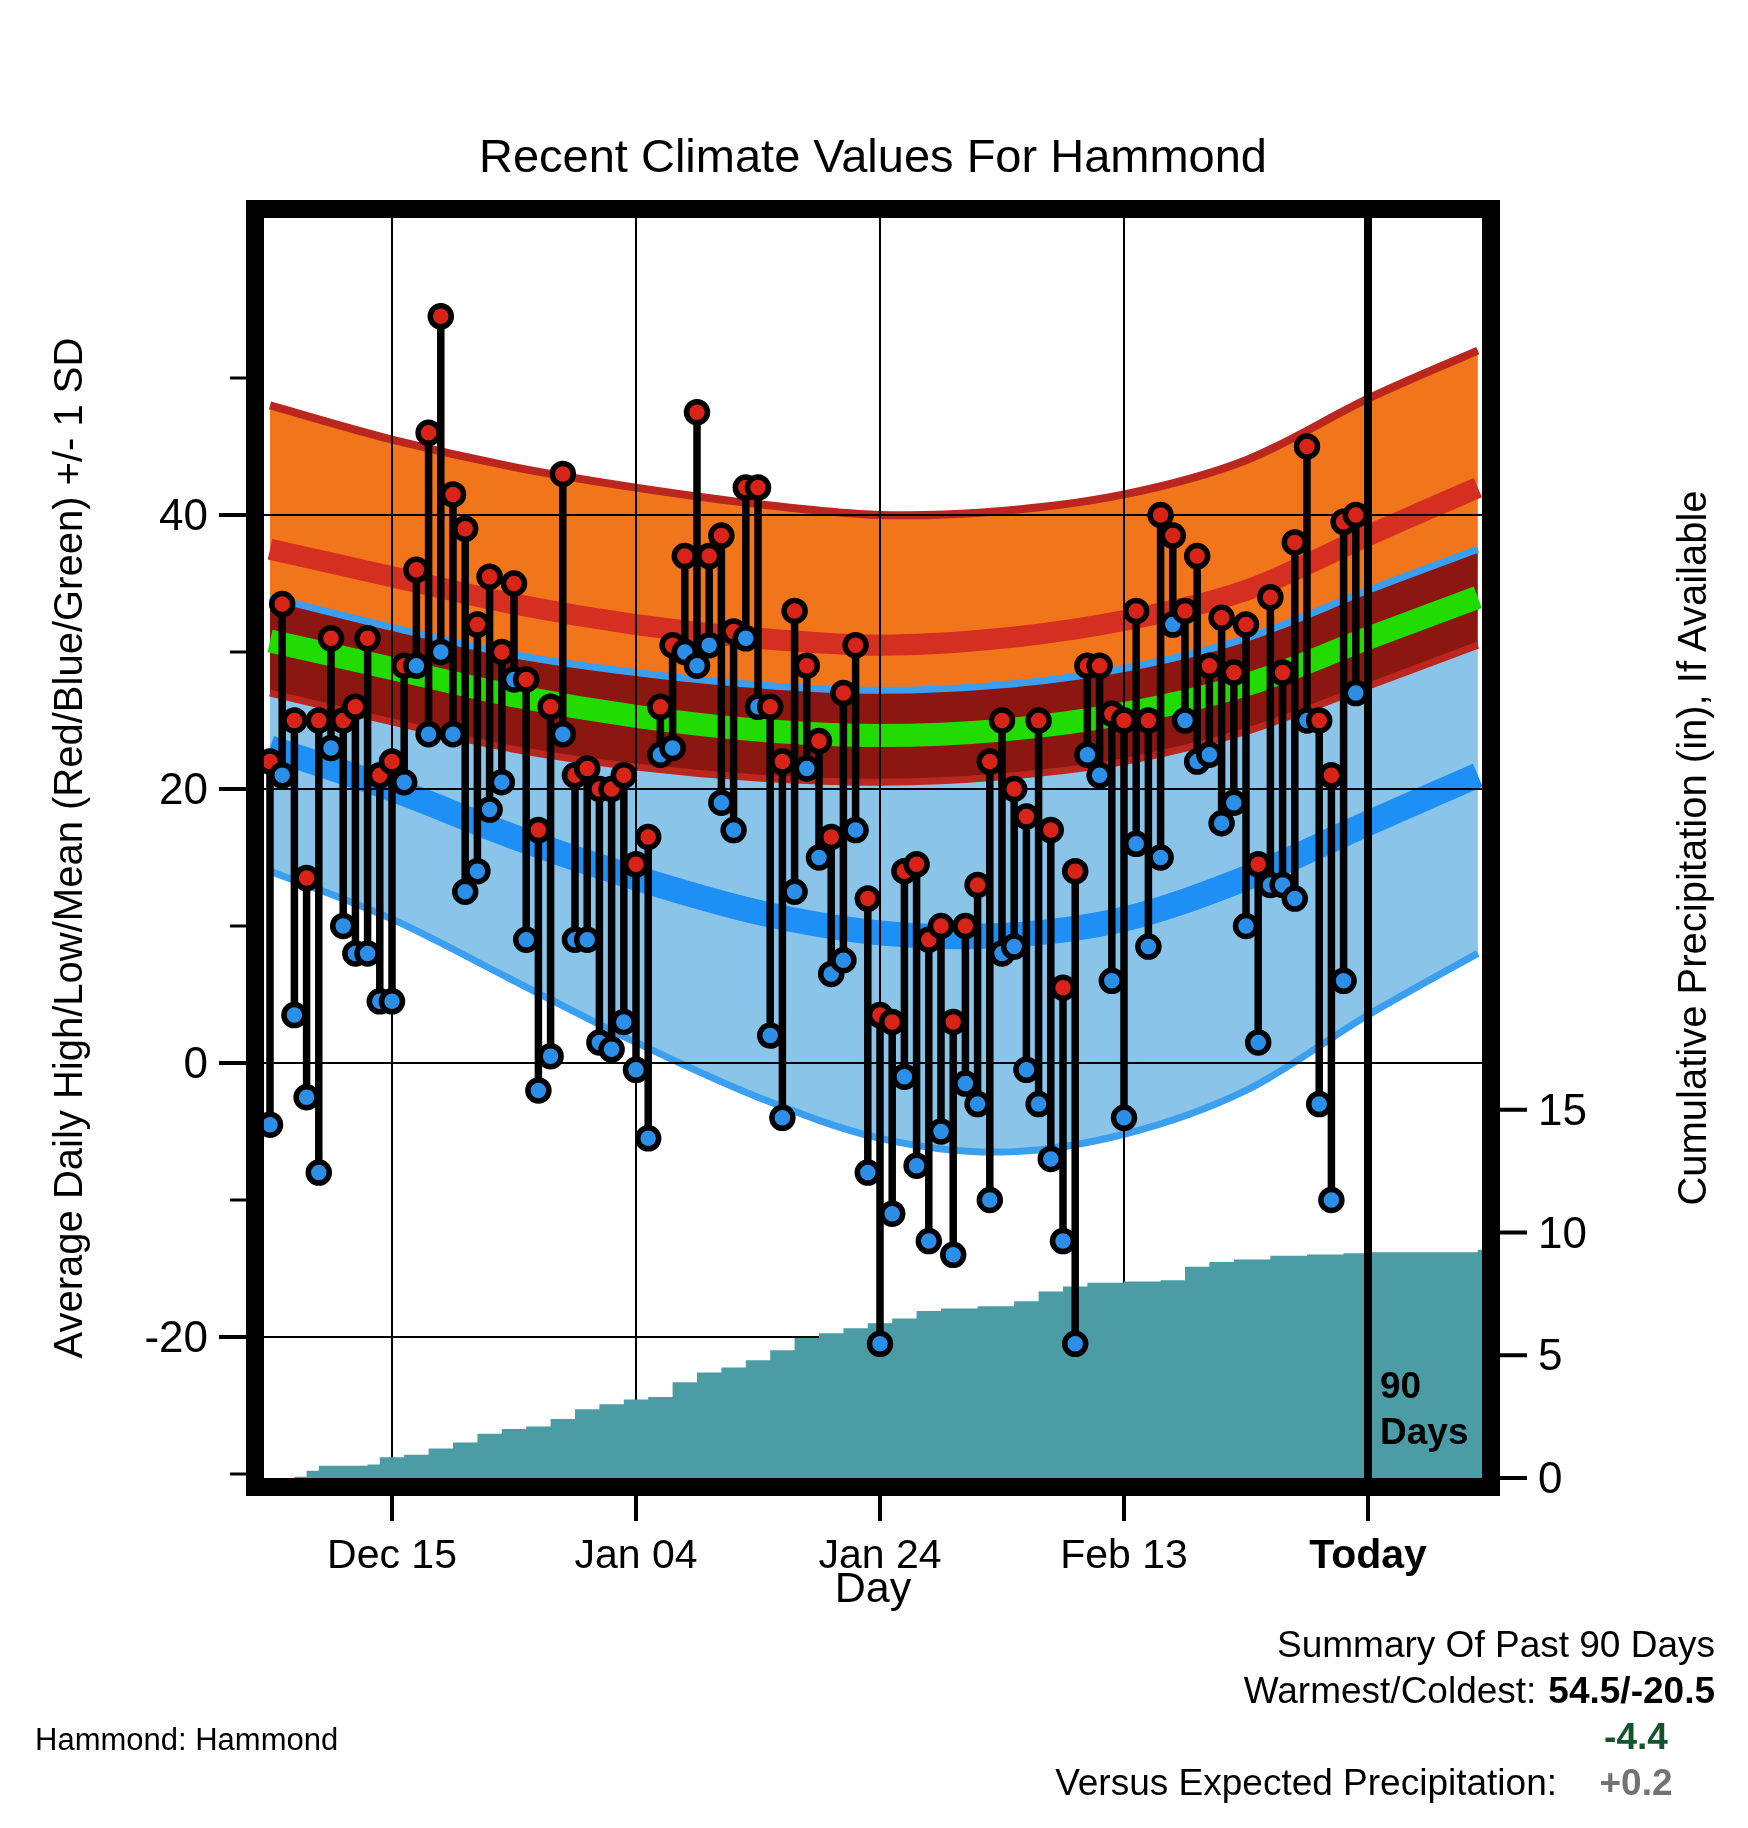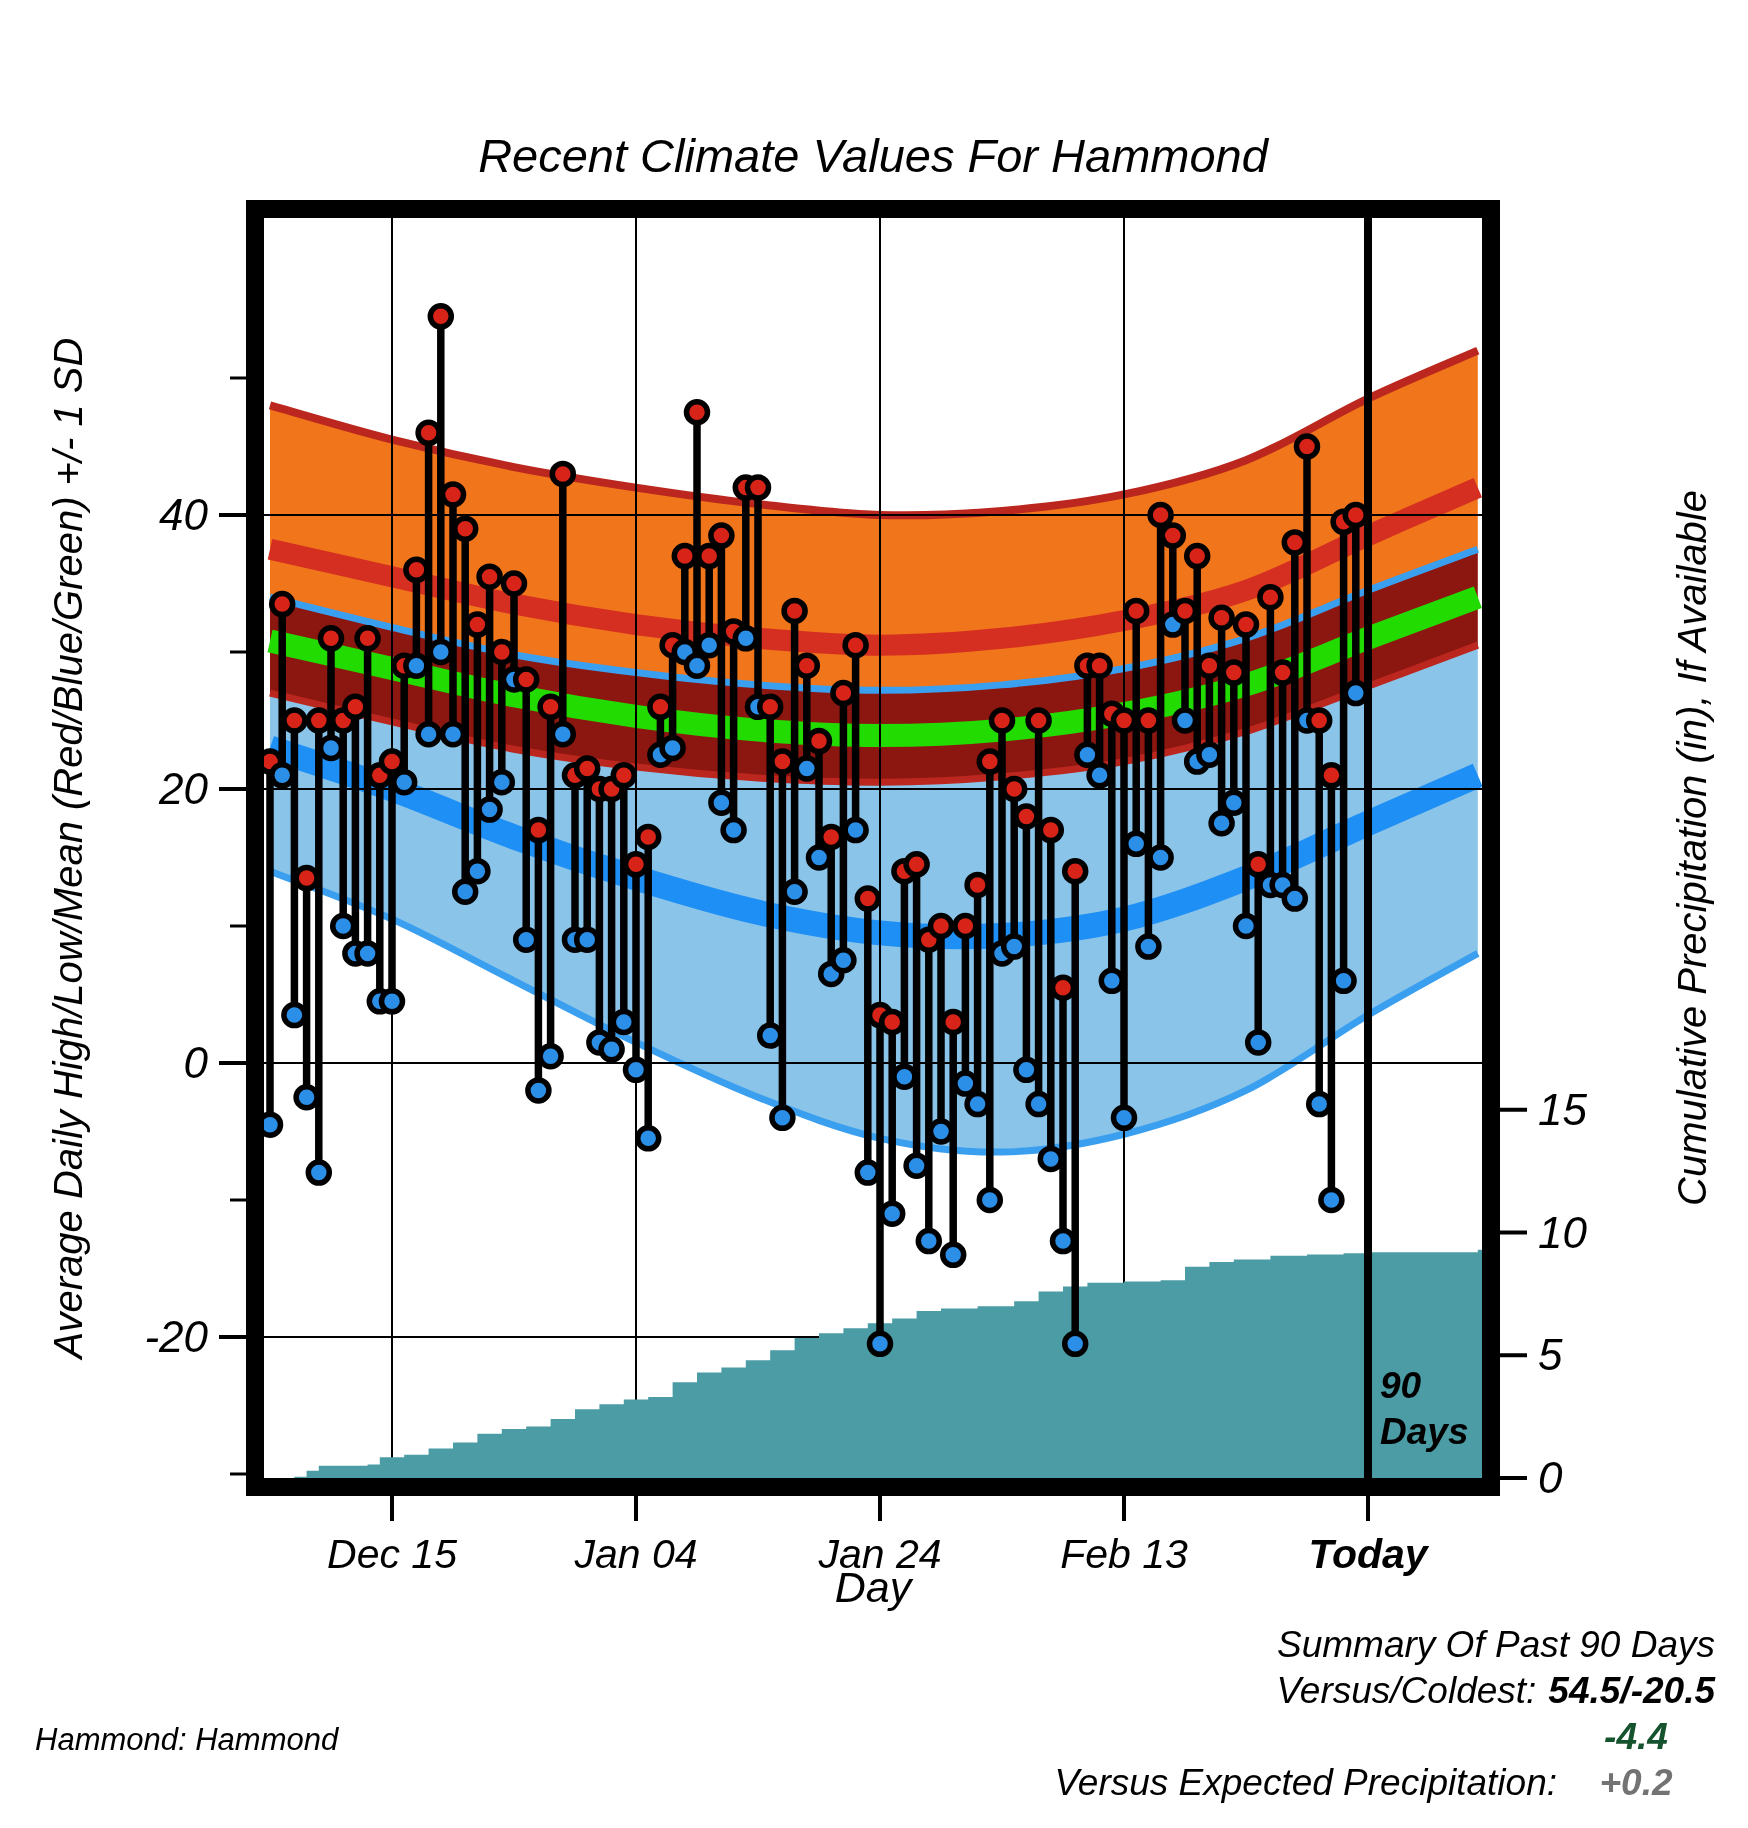--- a/index.html
+++ b/index.html
@@ -1,17 +1,17 @@
 <!DOCTYPE html>
 <html><head>
 <meta charset="utf-8">
 <style>
   html,body{margin:0;padding:0;background:#ffffff;}
   body{font-family:"Liberation Sans", sans-serif;}
-  .stage{position:relative;width:1748px;height:1828px;background:#fff;overflow:hidden;font-style:italic;}
+  .stage{position:relative;width:1748px;height:1828px;background:#fff;overflow:hidden;}
   svg{position:absolute;left:0;top:0;}
   .footer-left{position:absolute;left:35px;top:1632px;font-size:31px;color:#000;line-height:43px;white-space:pre;}
   .summary{position:absolute;right:33px;top:1622px;text-align:right;font-size:37px;color:#000;line-height:46px;margin-left:47px;}
   .summary .row{display:flex;justify-content:flex-end;align-items:baseline;}
   .summary .val{min-width:158px;text-align:center;font-weight:bold;}
   .summary .val.wc{min-width:0;margin-left:12px;}
   .summary .temp-delta{color:#14532d;}
   .summary .precip-delta{color:#737373;}
   text{font-family:"Liberation Sans", sans-serif;}
 </style>
@@ -387,21 +387,21 @@
     <div>Hammond: Hammond</div>
     
     
     
     
   </div>
 
   <div class="summary">
     <div class="row">Summary Of Past 90 Days</div>
     <div class="row">
-      <span>Versus/Coldest:</span>
+      <span>Warmest/Coldest:</span>
       <span class="val wc">54.5/-20.5</span>
     </div>
     <div class="row">
       <span class="val temp-delta">-4.4</span>
     </div>
     <div class="row">
       <span>Versus Expected Precipitation:</span>
       <span class="val precip-delta">+0.2</span>
     </div>
   </div>

